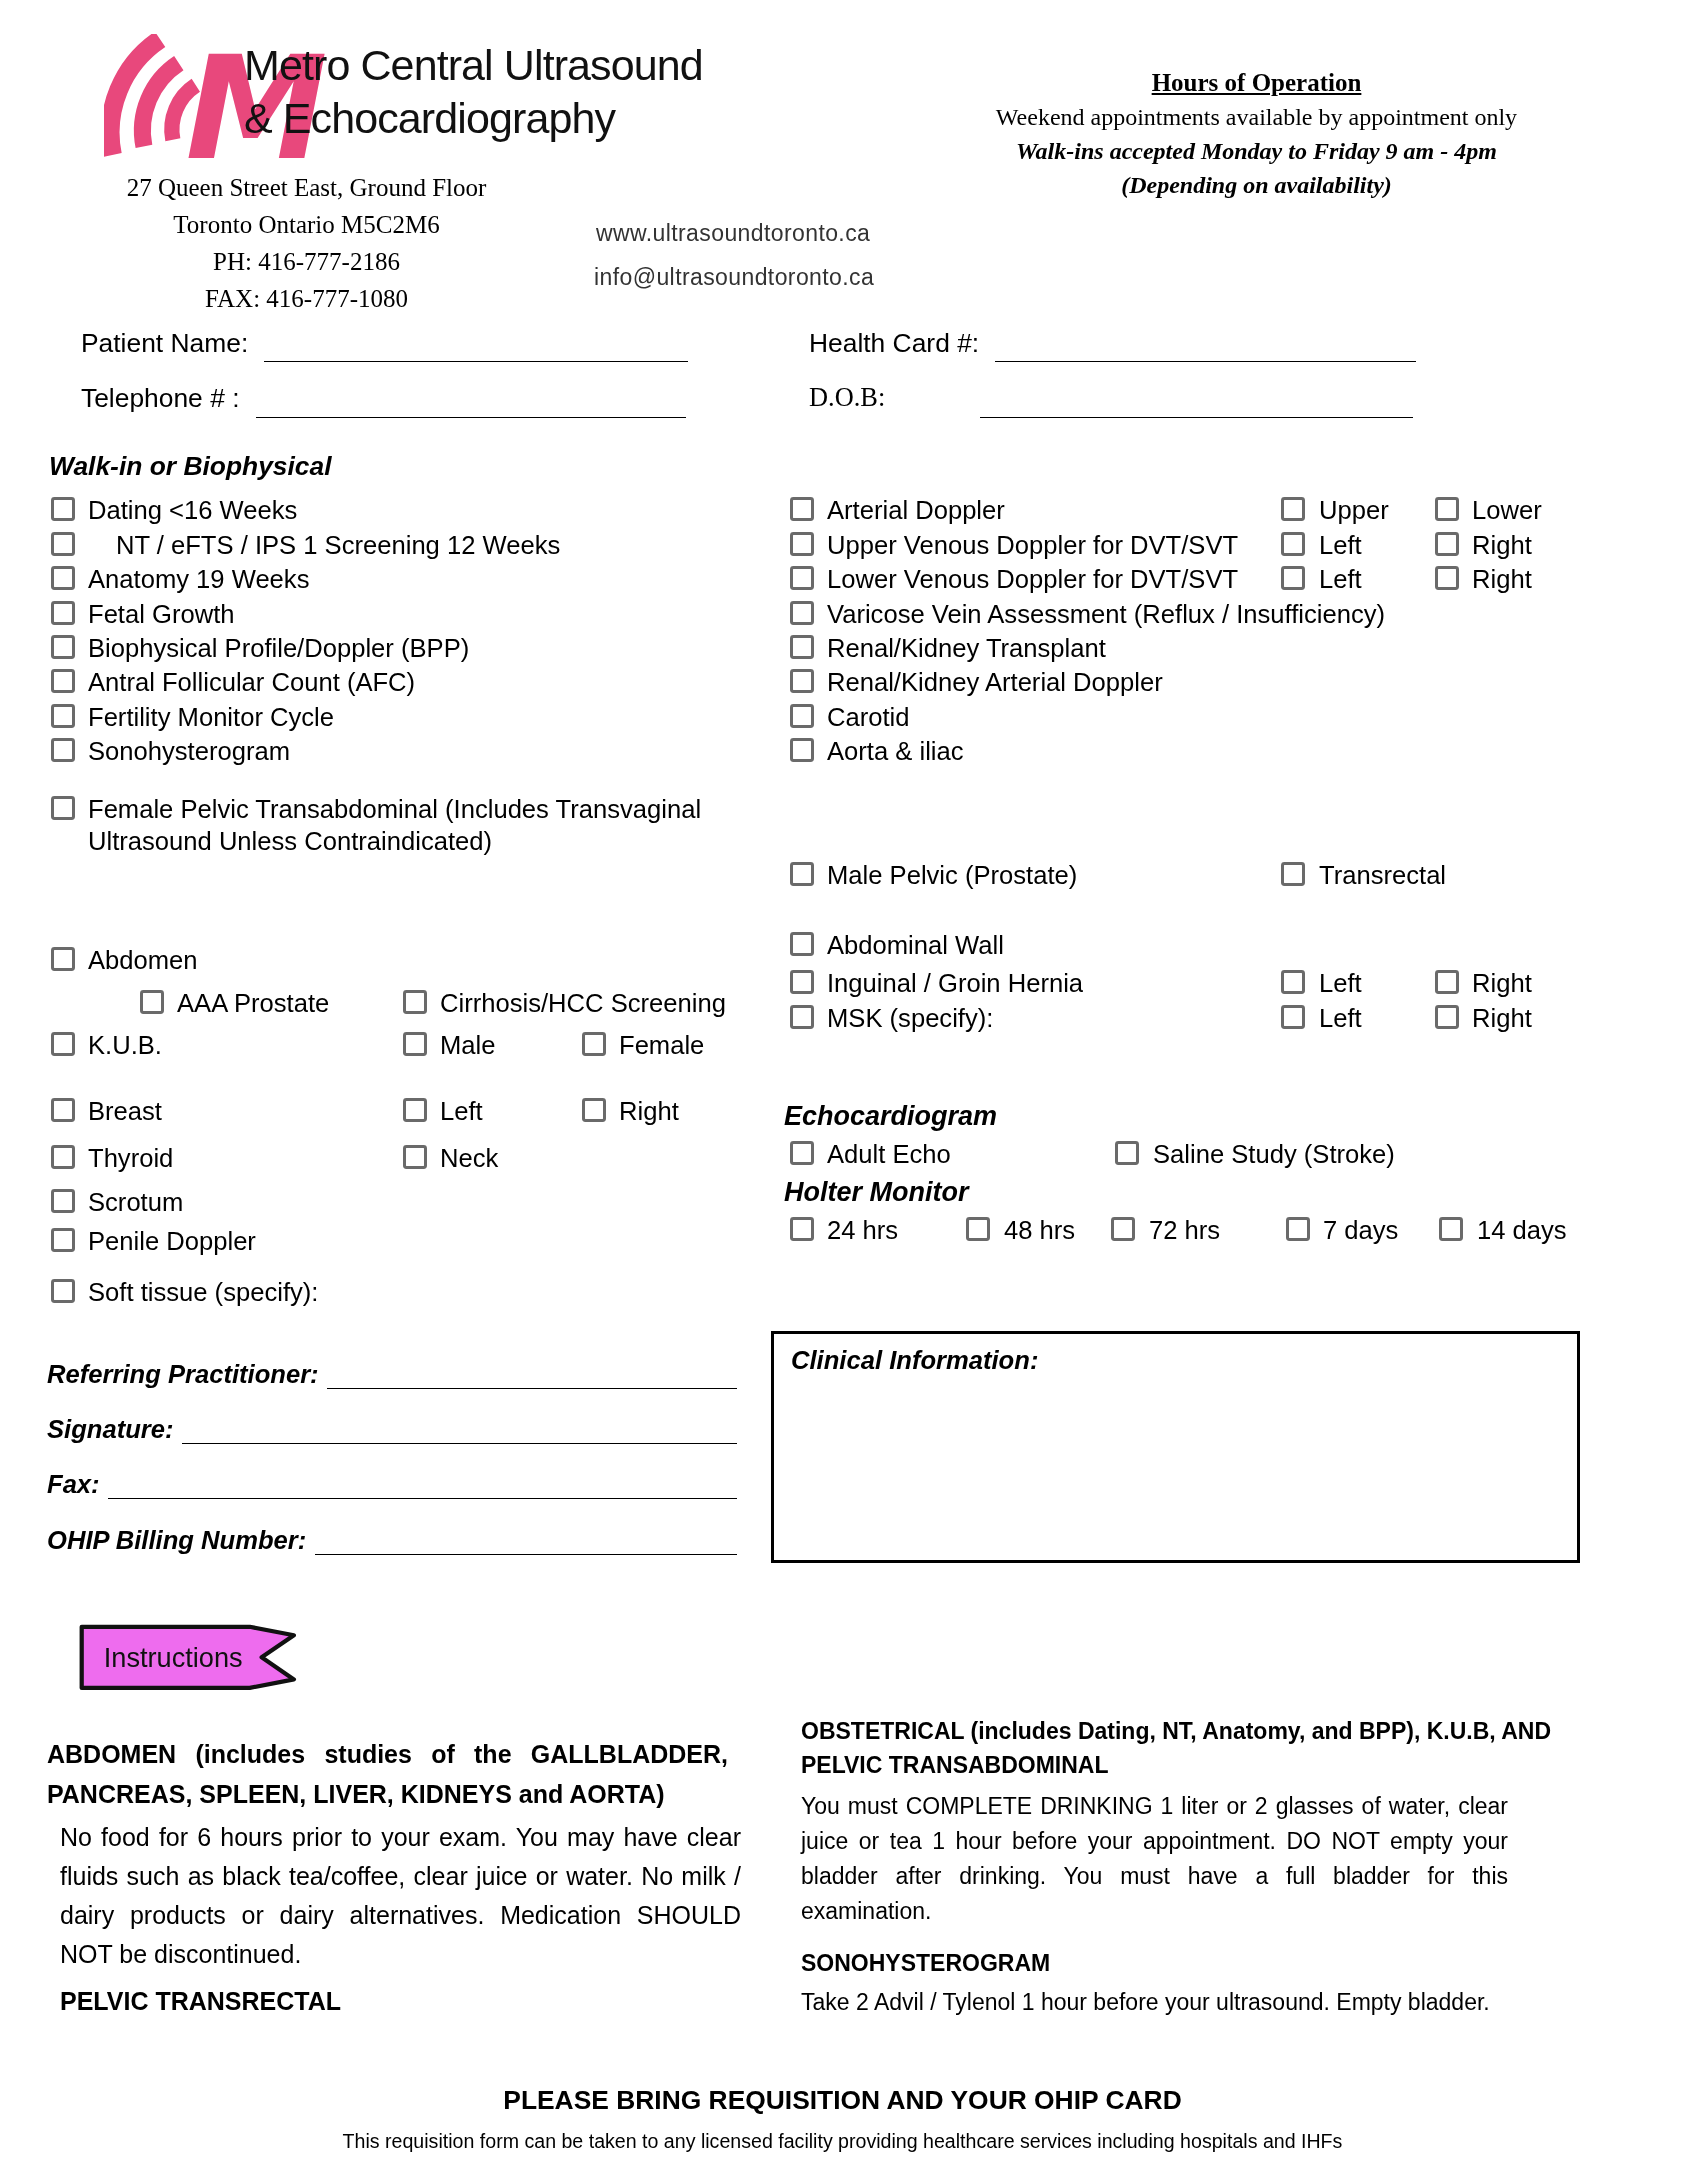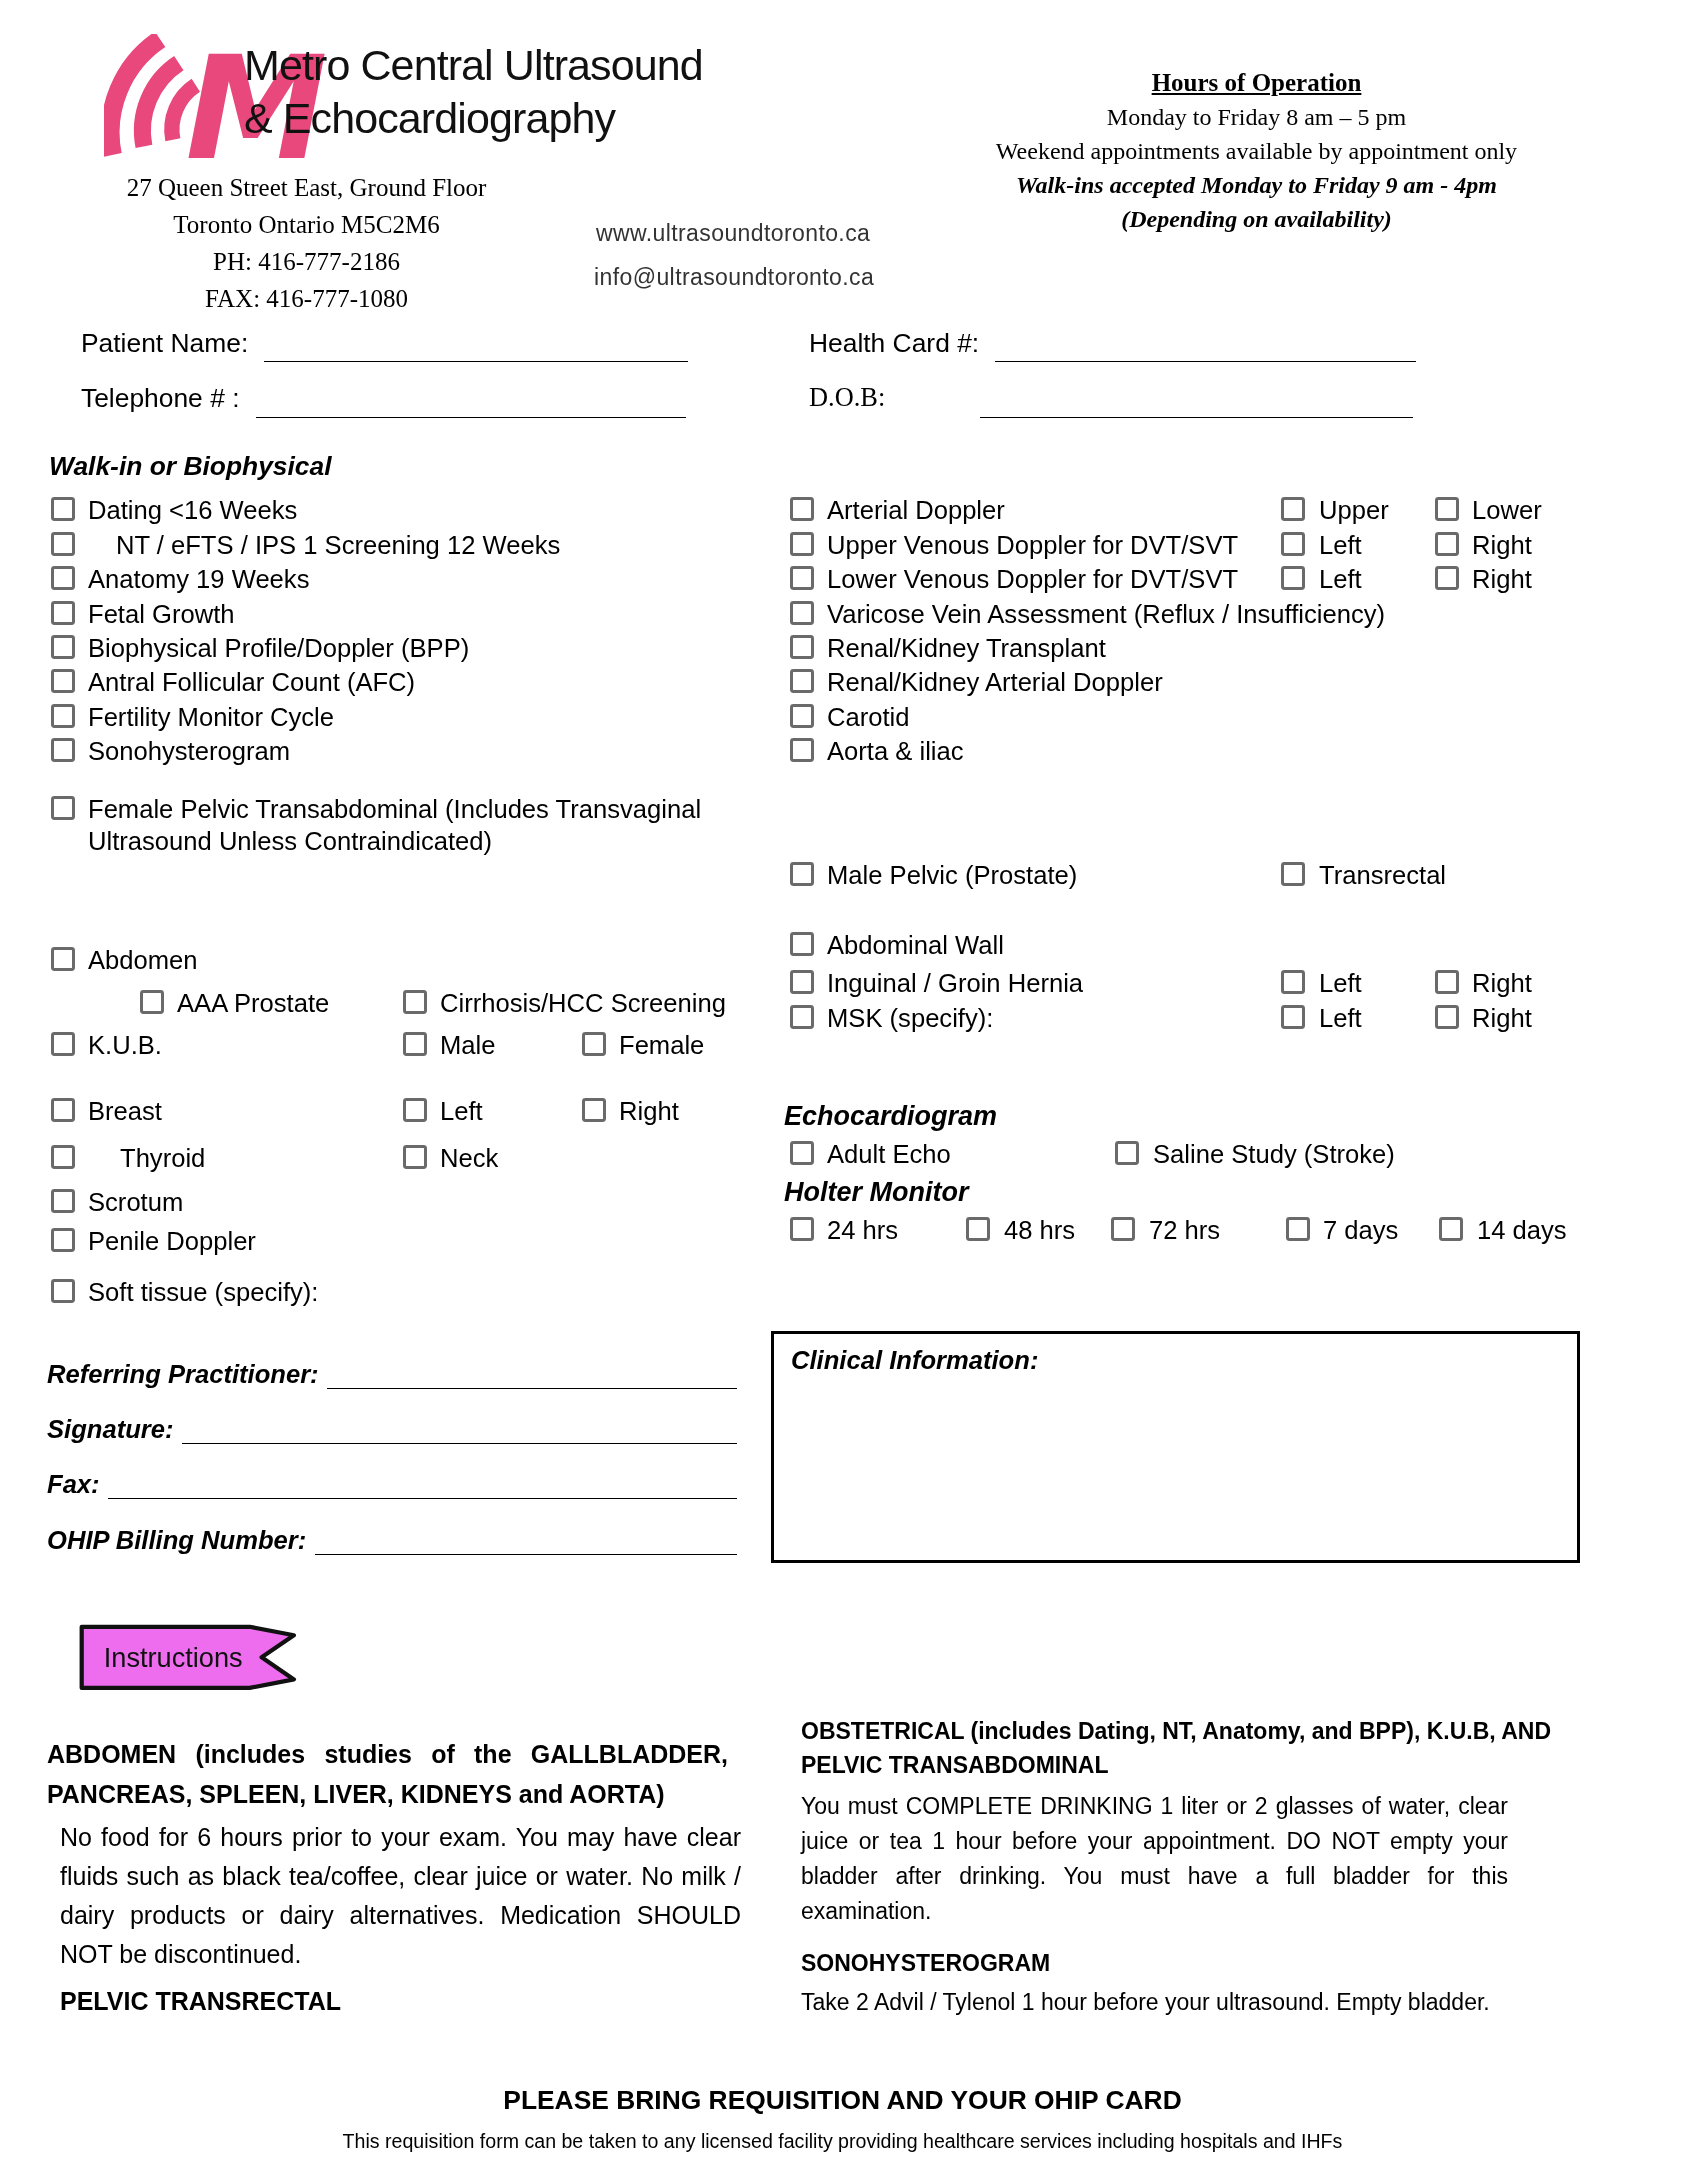--- a/index.html
+++ b/index.html
@@ -68,21 +68,20 @@
     <div>Toronto Ontario M5C2M6</div>
     <div>PH:   416-777-2186</div>
     <div>FAX: 416-777-1080</div>
   </div>
 
   <div class="abs weburl" style="left:596px;top:220px;">www.ultrasoundtoronto.ca</div>
   <div class="abs weburl" style="left:594px;top:264px;">info@ultrasoundtoronto.ca</div>
 
   <div class="abs hours" style="left:933px;top:66px;">
     <div class="h-title">Hours of Operation</div>
-    <div>Monday to Friday 8 am – 5 pm</div>
     <div>Weekend appointments available by appointment only</div>
     <div class="h-walkins">Walk-ins accepted Monday to Friday 9 am - 4pm</div>
     <div class="h-walkins">(Depending on availability)</div>
   </div>
 
   <div class="abs plabel" style="left:81px;top:328px;">Patient Name:</div>
   <div class="abs blank-line" style="left:264px;top:361px;width:424px;"></div>
 
   <div class="abs plabel" style="left:809px;top:328px;">Health Card #:</div>
   <div class="abs blank-line" style="left:995px;top:361px;width:421px;"></div>
@@ -155,21 +154,21 @@
       <div class="cbrow" style="top: 1098px;">
         <span class="cb" style="left: 0px;"></span>
         <span class="cblabel" style="left: 37px;">Breast</span>
         <span class="cb" style="left: 352px;"></span>
         <span class="cblabel" style="left: 389px;">Left</span>
         <span class="cb" style="left: 531px;"></span>
         <span class="cblabel" style="left: 568px;">Right</span>
       </div>
       <div class="cbrow" style="top: 1145px;">
         <span class="cb" style="left: 0px;"></span>
-        <span class="cblabel" style="left: 37px; margin-left: 32px;">Thyroid</span>
+        <span class="cblabel" style="left: 37px;">Thyroid</span>
         <span class="cb" style="left: 352px;"></span>
         <span class="cblabel" style="left: 389px;">Neck</span>
       </div>
       <div class="cbrow" style="top: 1189px;">
         <span class="cb" style="left: 0px;"></span>
         <span class="cblabel" style="left: 37px;">Scrotum</span>
       </div>
       <div class="cbrow" style="top: 1228px;">
         <span class="cb" style="left: 0px;"></span>
         <span class="cblabel" style="left: 37px;">Penile Doppler</span>

